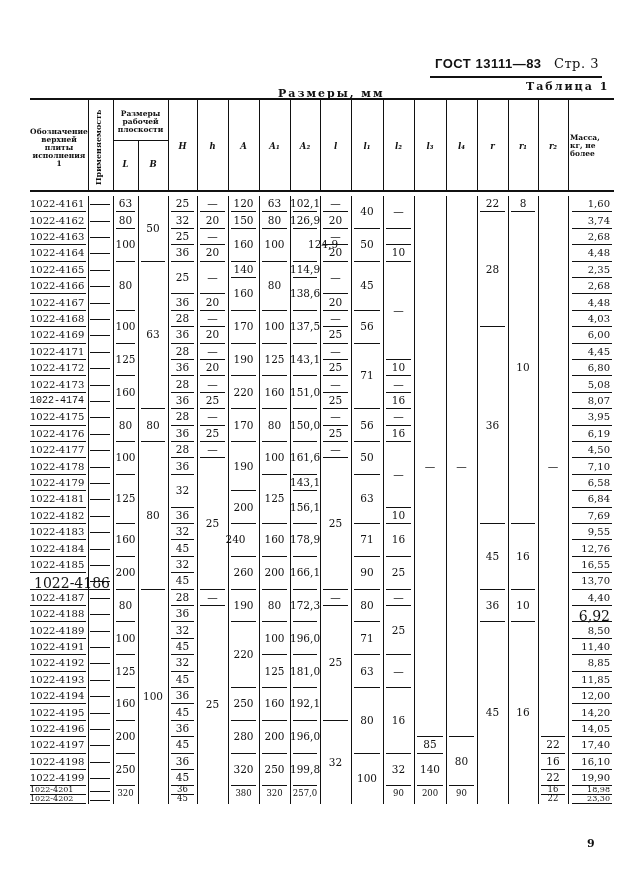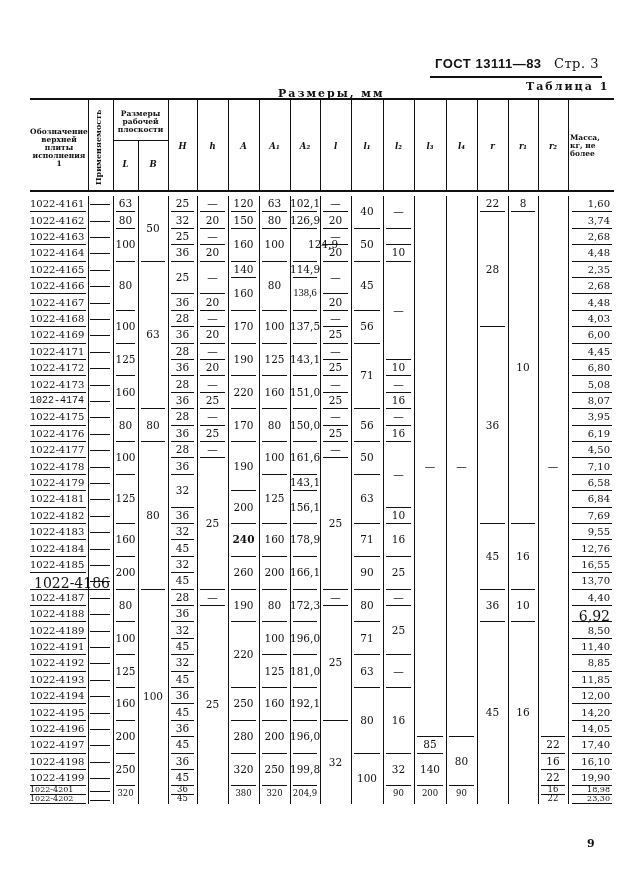--- a/index.html
+++ b/index.html
@@ -446,21 +446,21 @@
     <div class="cell" style="left: 228px; width: 31px; top: 354px; font-size: 10.5px;">190</div>
     <div class="hline" style="left: 231px; top: 375.4px; width: 25px;"></div>
     <div class="cell" style="left: 228px; width: 31px; top: 386.8px; font-size: 10.5px;">220</div>
     <div class="hline" style="left: 231px; top: 408.2px; width: 25px;"></div>
     <div class="cell" style="left: 228px; width: 31px; top: 419.6px; font-size: 10.5px;">170</div>
     <div class="hline" style="left: 231px; top: 441px; width: 25px;"></div>
     <div class="cell" style="left: 228px; width: 31px; top: 460.6px; font-size: 10.5px;">190</div>
     <div class="hline" style="left: 231px; top: 490.2px; width: 25px;"></div>
     <div class="cell" style="left: 228px; width: 31px; top: 501.6px; font-size: 10.5px;">200</div>
     <div class="hline" style="left: 231px; top: 523px; width: 25px;"></div>
-    <div class="cell" style="left: 228px; width: 31px; top: 534.4px; font-size: 10.5px; font-weight: bold;">240</div>
+    <div class="cell" style="left: 220px; width: 31px; top: 534.4px; font-size: 10.5px;">240</div>
     <div class="hline" style="left: 231px; top: 555.8px; width: 25px;"></div>
     <div class="cell" style="left: 228px; width: 31px; top: 567.2px; font-size: 10.5px;">260</div>
     <div class="hline" style="left: 231px; top: 588.6px; width: 25px;"></div>
     <div class="cell" style="left: 228px; width: 31px; top: 600px; font-size: 10.5px;">190</div>
     <div class="hline" style="left: 231px; top: 621.4px; width: 25px;"></div>
     <div class="cell" style="left: 228px; width: 31px; top: 649.2px; font-size: 10.5px;">220</div>
     <div class="hline" style="left: 231px; top: 687px; width: 25px;"></div>
     <div class="cell" style="left: 228px; width: 31px; top: 698.4px; font-size: 10.5px;">250</div>
     <div class="hline" style="left: 231px; top: 719.8px; width: 25px;"></div>
     <div class="cell" style="left: 228px; width: 31px; top: 731.2px; font-size: 10.5px;">280</div>
@@ -506,21 +506,21 @@
     <div class="hline" style="left: 262px; top: 785.4px; width: 25px;"></div>
     <div class="cell" style="left: 259px; width: 31px; top: 789.4px; font-size: 8.5px;">320</div>
     <div class="cell" style="left: 290px; width: 30px; top: 198.2px; font-size: 10.5px;">102,1</div>
     <div class="hline" style="left: 293px; top: 211.4px; width: 24px;"></div>
     <div class="cell" style="left: 290px; width: 30px; top: 214.6px; font-size: 10.5px;">126,9</div>
     <div class="hline" style="left: 293px; top: 227.8px; width: 24px;"></div>
     <div class="cell" style="left: 308px; width: 30px; top: 239.2px; font-size: 10.5px;">124,9</div>
     <div class="hline" style="left: 293px; top: 260.6px; width: 24px;"></div>
     <div class="cell" style="left: 290px; width: 30px; top: 263.8px; font-size: 10.5px;">114,9</div>
     <div class="hline" style="left: 293px; top: 277px; width: 24px;"></div>
-    <div class="cell" style="left: 290px; width: 30px; top: 288.4px; font-size: 10.5px; font-family: Liberation Serif, serif;">138,6</div>
+    <div class="cell" style="left: 290px; width: 30px; top: 288.4px; font-size: 10.5px;">138,6</div>
     <div class="hline" style="left: 293px; top: 309.8px; width: 24px;"></div>
     <div class="cell" style="left: 290px; width: 30px; top: 321.2px; font-size: 10.5px;">137,5</div>
     <div class="hline" style="left: 293px; top: 342.6px; width: 24px;"></div>
     <div class="cell" style="left: 290px; width: 30px; top: 354px; font-size: 10.5px;">143,1</div>
     <div class="hline" style="left: 293px; top: 375.4px; width: 24px;"></div>
     <div class="cell" style="left: 290px; width: 30px; top: 386.8px; font-size: 10.5px;">151,0</div>
     <div class="hline" style="left: 293px; top: 408.2px; width: 24px;"></div>
     <div class="cell" style="left: 290px; width: 30px; top: 419.6px; font-size: 10.5px;">150,0</div>
     <div class="hline" style="left: 293px; top: 441px; width: 24px;"></div>
     <div class="cell" style="left: 290px; width: 30px; top: 452.4px; font-size: 10.5px;">161,6</div>
@@ -538,21 +538,21 @@
     <div class="cell" style="left: 290px; width: 30px; top: 632.8px; font-size: 10.5px;">196,0</div>
     <div class="hline" style="left: 293px; top: 654.2px; width: 24px;"></div>
     <div class="cell" style="left: 290px; width: 30px; top: 665.6px; font-size: 10.5px;">181,0</div>
     <div class="hline" style="left: 293px; top: 687px; width: 24px;"></div>
     <div class="cell" style="left: 290px; width: 30px; top: 698.4px; font-size: 10.5px;">192,1</div>
     <div class="hline" style="left: 293px; top: 719.8px; width: 24px;"></div>
     <div class="cell" style="left: 290px; width: 30px; top: 731.2px; font-size: 10.5px;">196,0</div>
     <div class="hline" style="left: 293px; top: 752.6px; width: 24px;"></div>
     <div class="cell" style="left: 290px; width: 30px; top: 764px; font-size: 10.5px;">199,8</div>
     <div class="hline" style="left: 293px; top: 785.4px; width: 24px;"></div>
-    <div class="cell" style="left: 290px; width: 30px; top: 789.4px; font-size: 8.5px;">204,9</div>
+    <div class="cell" style="left: 290px; width: 30px; top: 789.4px; font-size: 8.5px;">257,0</div>
     <div class="cell" style="left: 320px; width: 31px; top: 198.2px; font-size: 10.5px;">—</div>
     <div class="hline" style="left: 323px; top: 211.4px; width: 25px;"></div>
     <div class="cell" style="left: 320px; width: 31px; top: 214.6px; font-size: 10.5px;">20</div>
     <div class="hline" style="left: 323px; top: 227.8px; width: 25px;"></div>
     <div class="cell" style="left: 320px; width: 31px; top: 231px; font-size: 10.5px;">—</div>
     <div class="hline" style="left: 323px; top: 244.2px; width: 25px;"></div>
     <div class="cell" style="left: 320px; width: 31px; top: 247.4px; font-size: 10.5px;">20</div>
     <div class="hline" style="left: 323px; top: 260.6px; width: 25px;"></div>
     <div class="cell" style="left: 320px; width: 31px; top: 272px; font-size: 10.5px;">—</div>
     <div class="hline" style="left: 323px; top: 293.4px; width: 25px;"></div>

